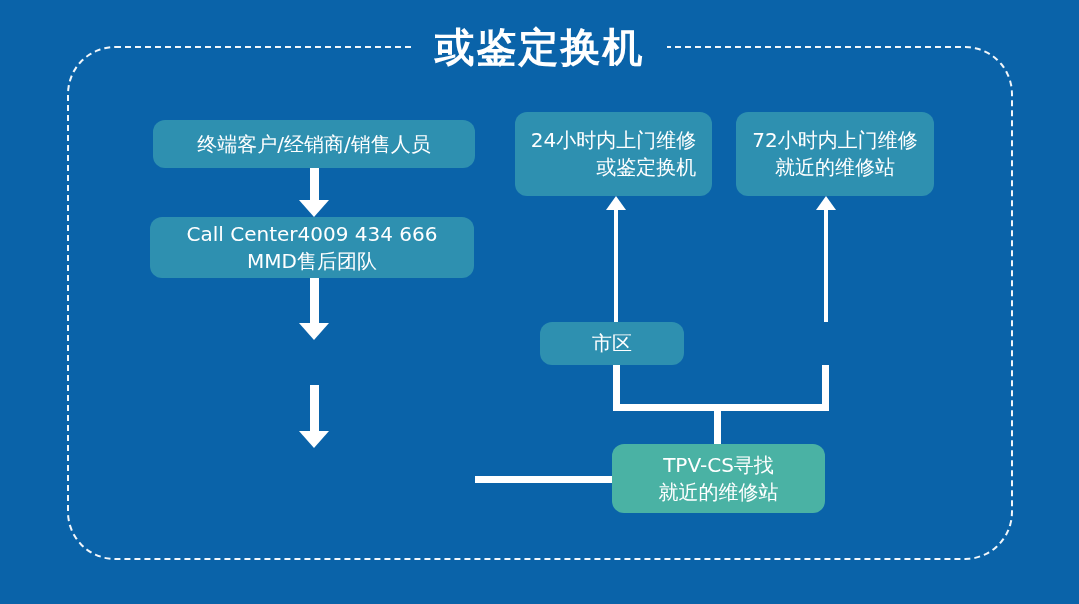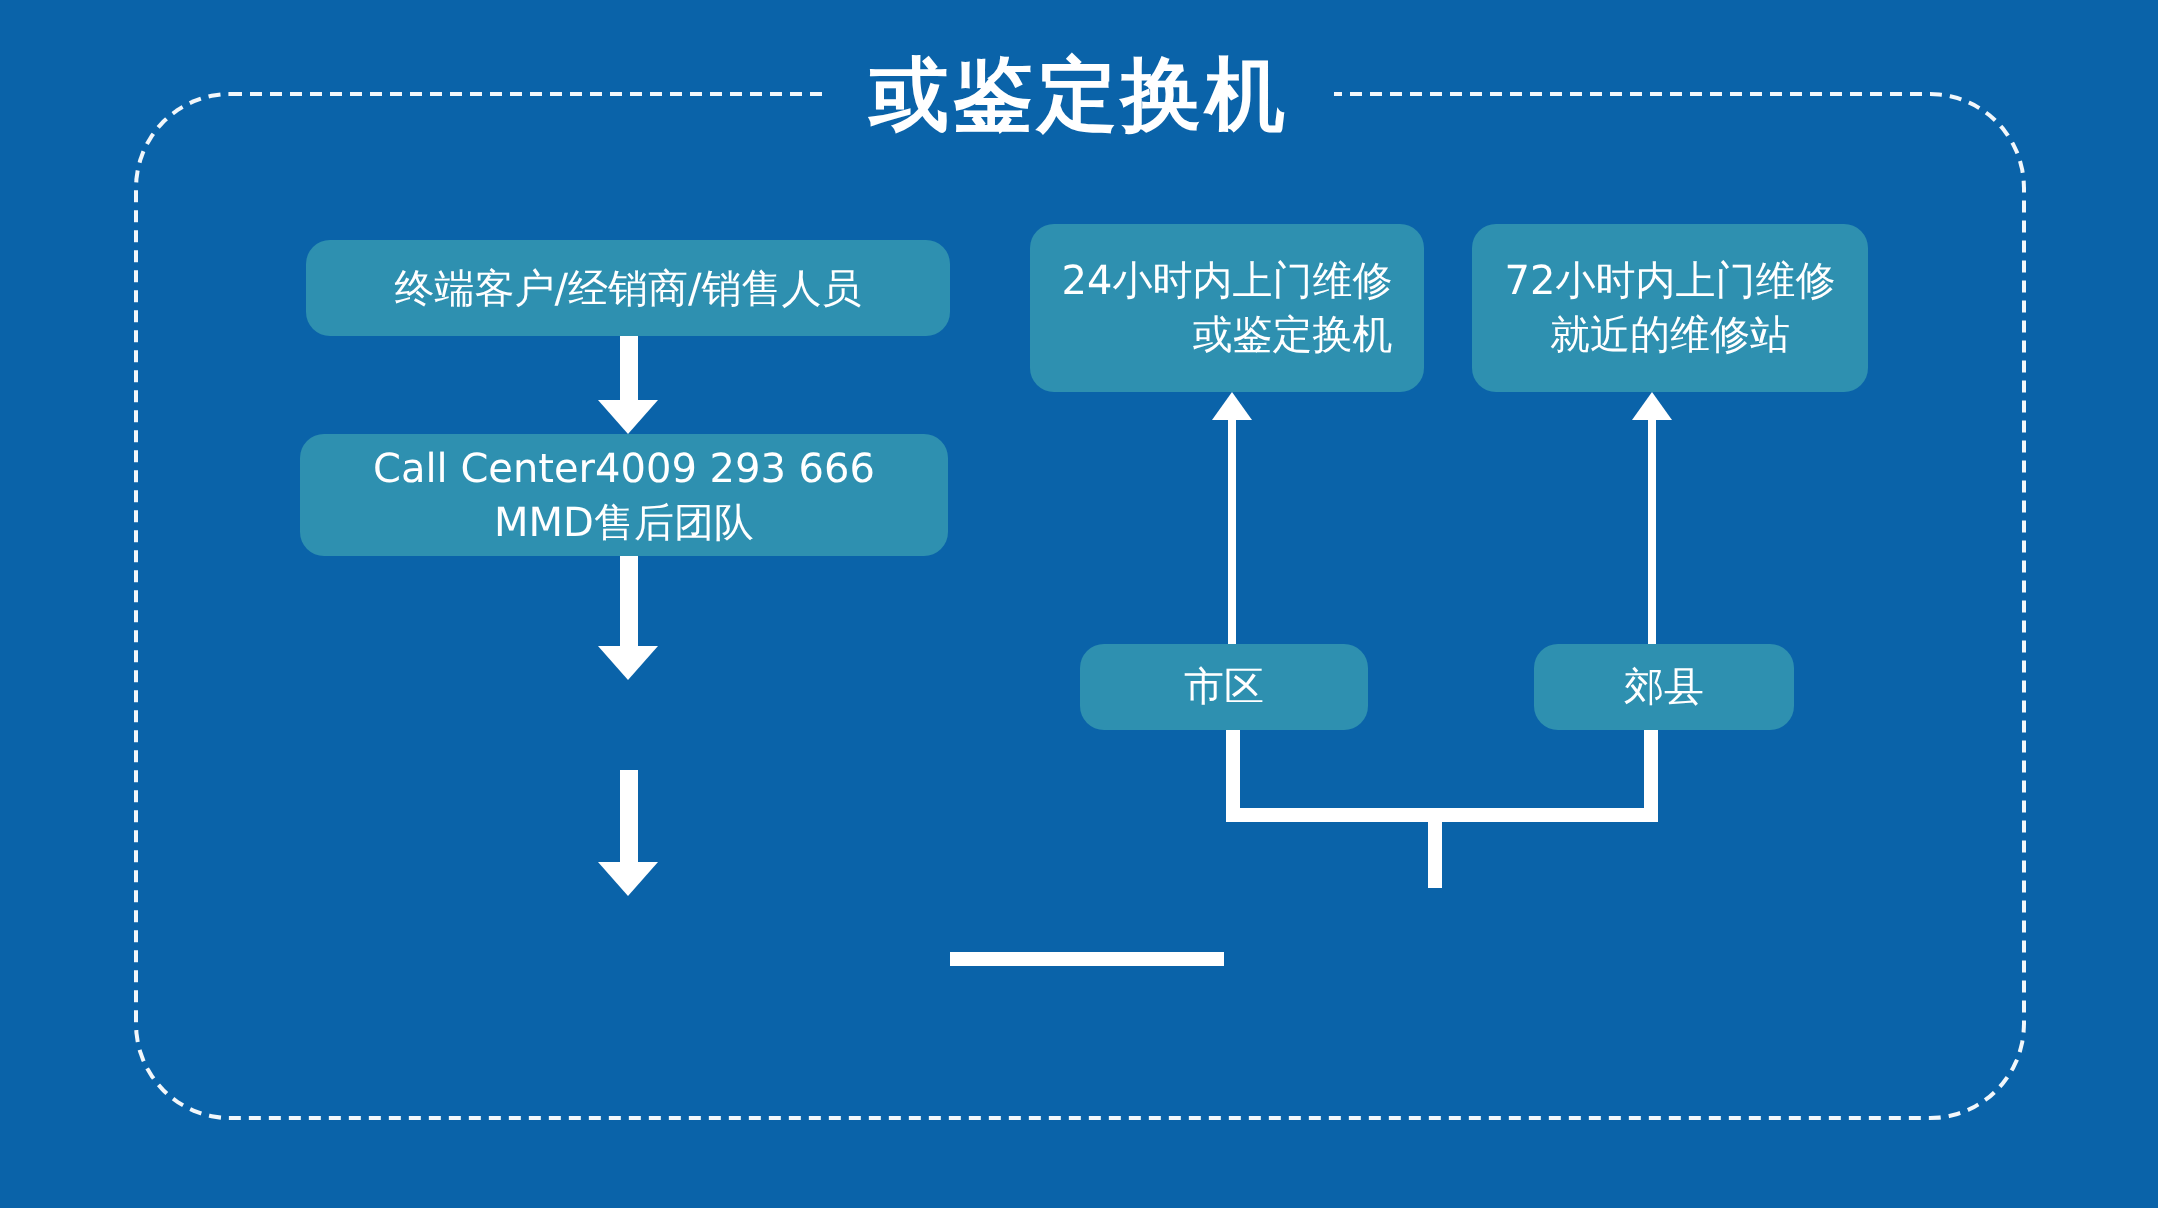--- a/index.html
+++ b/index.html
@@ -115,29 +115,30 @@
 </head>
 <body>
 
 <div class="stage">
 
   <div class="dashed-frame"></div>
 
   <div class="diagram-title">或鉴定换机</div>
 
   <div class="node teal" id="n-terminal">终端客户/经销商/销售人员</div>
-  <div class="node teal" id="n-callcenter">Call Center4009 293 666
+  <div class="node teal" id="n-callcenter">Call Center4009 434 666
 MMD售后团队</div>
 
   <div class="node teal" id="n-24h">24小时内上门维修
 或鉴定换机</div>
   <div class="node teal" id="n-72h">72小时内上门维修
 就近的维修站</div>
   <div class="node teal" id="n-urban">市区</div>
-  <div class="node teal" id="n-suburb">郊县</div>
+  <div class="node green" id="n-tpv">TPV-CS寻找
+就近的维修站</div>
 
   <div class="arrow-down" id="a1">
     <div class="shaft"></div>
     <div class="head"></div>
   </div>
   <div class="arrow-down" id="a2">
     <div class="shaft"></div>
     <div class="head"></div>
   </div>
   <div class="arrow-down" id="a3">

